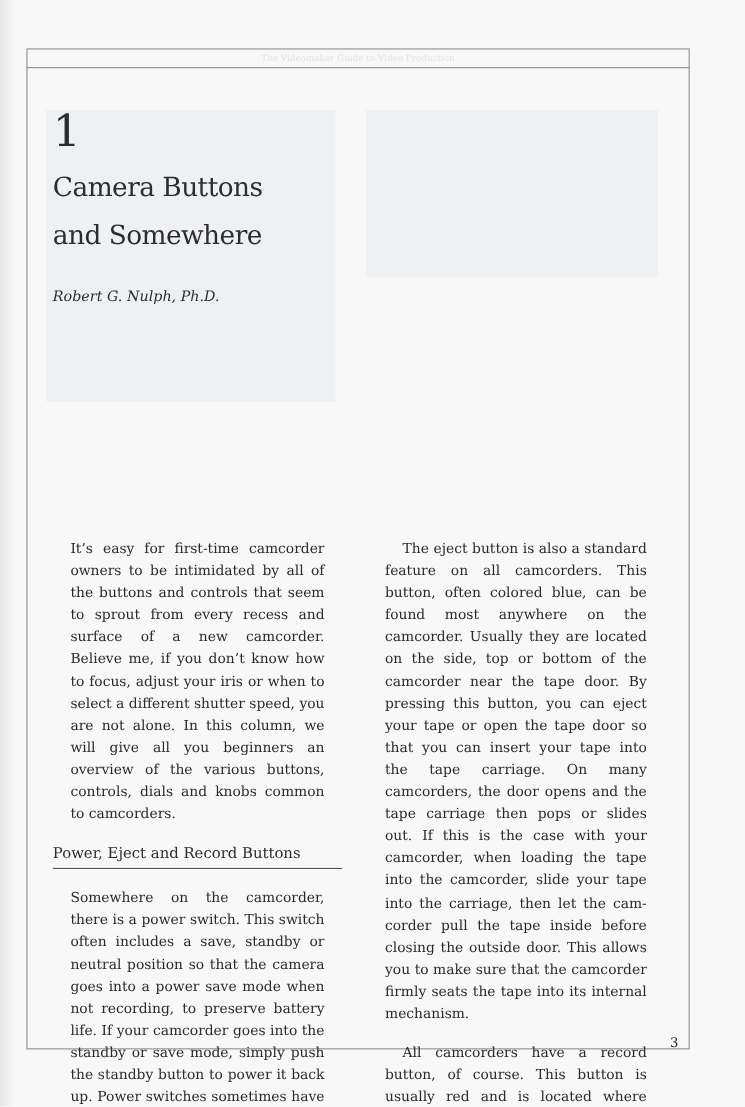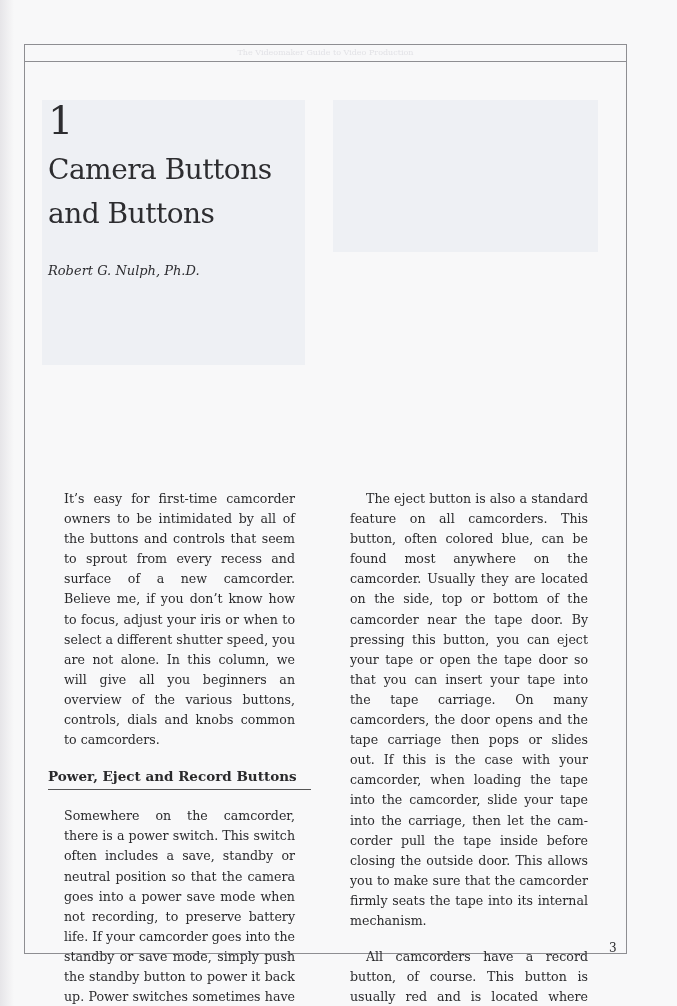--- a/index.html
+++ b/index.html
@@ -30,39 +30,39 @@
   }
   .ghost-a { left: 42px; top: 100px; width: 263px; height: 265px; }
   .ghost-b { left: 333px; top: 100px; width: 265px; height: 152px; }
 
   .chapter-num {
     position: absolute; left: 48px; top: 96px;
     font-size: 40px; line-height: 48px; color: #2d2d30; font-weight: normal;
   }
   .chapter-title {
     position: absolute; left: 48px; top: 148px; width: 320px;
-    font-size: 28px; line-height: 44px; color: #2d2d30; font-weight: normal;
+    font-size: 24px; line-height: 44px; color: #2d2d30; font-weight: normal;
     letter-spacing: -0.5px;
   }
   .author {
     position: absolute; left: 48px; top: 263px;
     font-size: 13px; font-style: italic; color: #2d2d30;
   }
 
   .col {
     position: absolute; font-size: 12.6px; line-height: 20.1px;
     text-align: justify; color: #2a2a2c;
     hyphens: manual;
   }
   .col-left { left: 48px; top: 473px; width: 263px; }
   .col-right { left: 334px; top: 473px; width: 270px; }
   .col p { margin: 16px; }
   .indent { text-indent: 16px; }
   .section-head {
-    font-weight: bold; font-size: 13.5px; line-height: 20px;
+    font-weight: normal; font-size: 13.5px; line-height: 20px;
     border-bottom: 1.5px solid #555; padding-bottom: 3px;
     margin: 16px 0 14px 0; text-align: left; color: #2a2a2c;
   }
   .page-number {
     position: absolute; left: 609px; top: 941px; font-size: 12px; color: #2a2a2c;
   }
 </style>
 </head>
 <body>
 
@@ -70,21 +70,21 @@
 <div class="ghost-box ghost-a"></div>
 <div class="ghost-box ghost-b"></div>
 
 <div class="frame"></div>
 <div class="header-rule"></div>
 <div class="running-head">The Videomaker Guide to Video Production</div>
 
 <div class="chapter-num">1</div>
 <div class="chapter-title">
   <div>Camera Buttons</div>
-  <div>and Buttons</div>
+  <div>and Somewhere</div>
 </div>
 <div class="author">Robert G. Nulph, Ph.D.</div>
 
 <div class="col col-left">
   <p>It’s easy for first-time camcorder owners to be intimidated by all of the buttons and controls that seem to sprout from every recess and surface of a new cam­corder. Believe me, if you don’t know how to focus, adjust your iris or when to select a different shutter speed, you are not alone. In this column, we will give all you beginners an overview of the various buttons, controls, dials and knobs com­mon to camcorders.</p>
   <div class="section-head">Power, Eject and Record Buttons</div>
   <p>Somewhere on the camcorder, there is a power switch. This switch often includes a save, standby or neutral position so that the camera goes into a power save mode when not recording, to preserve battery life. If your camcorder goes into the standby or save mode, simply push the standby button to power it back up. Power switches sometimes have a “lock” feature that pre­vents you from turning the camera on accidentally. To disengage this lock, press in the power switch to move it. The power</p>
 </div>
 
 <div class="col col-right">

